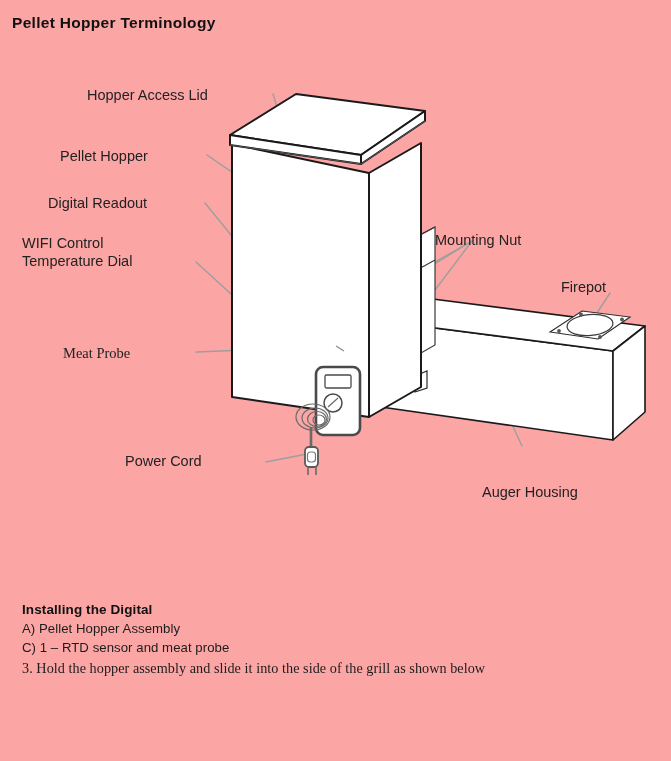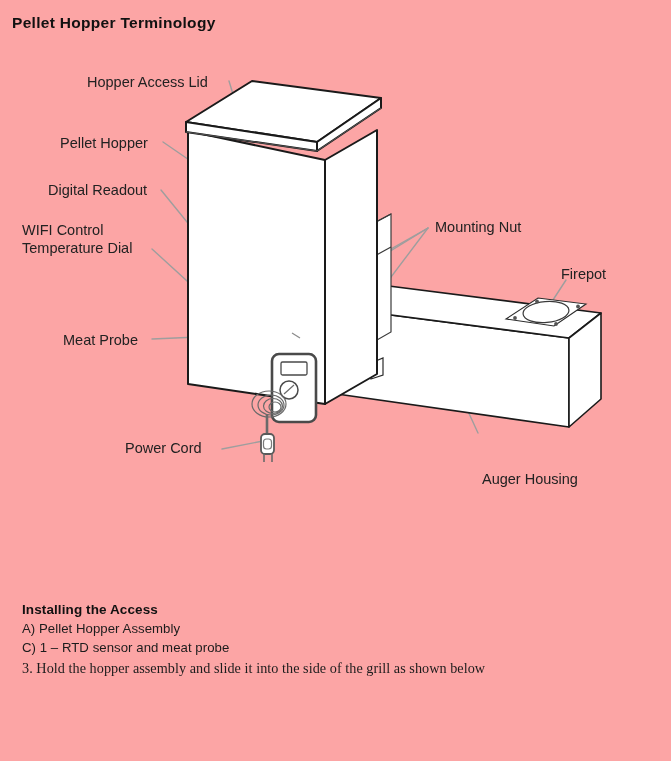--- a/index.html
+++ b/index.html
@@ -32,23 +32,24 @@
     font-weight: bold;
     letter-spacing: 0.3px;
     color: #111111;
     white-space: nowrap;
   }
 
   
   #figure {
     position: absolute;
     left: 0;
-    top: 42px;
+    top: 55px;
     width: 536px;
     height: 520px;
+    padding-left: 44px;
   }
   #figure svg {
     display: block;
     width: 671px;
     height: 520px;
   }
 
   .callout {
     position: absolute;
     font-size: 14.5px;
@@ -205,32 +206,32 @@
     <div class="callout" style="left:87px; top:32px;">Hopper Access Lid</div>
 
     <div class="callout" style="left:60px; top:93px;">Pellet Hopper</div>
 
     <div class="callout" style="left:48px; top:140px;">Digital Readout</div>
 
     <div class="callout" style="left:22px; top:180px;">WIFI Control</div>
 
     <div class="callout" style="left:22px; top:198px;">Temperature Dial</div>
 
-    <div class="callout" style="left:63px; top:290px;">Meat Probe</div>
+    <div class="callout" style="left:63px; top:290px;font-family:Liberation Serif, serif;">Meat Probe</div>
 
     <div class="callout" style="left:125px; top:398px;">Power Cord</div>
 
     <div class="callout" style="left:435px; top:177px;">Mounting Nut</div>
 
     <div class="callout" style="left:561px; top:224px;">Firepot</div>
 
     <div class="callout" style="left:482px; top:385px;margin-top:44px;">Auger Housing</div>
   </div>
 
   <div id="instructions">
-    <div class="instr-heading">Installing the Access</div>
+    <div class="instr-heading">Installing the Digital</div>
 
     <p class="instr-line">A) Pellet Hopper Assembly</p>
     <p class="instr-line">C) 1 – RTD sensor and meat probe</p>
     <p class="instr-line serif">3.  Hold the hopper assembly and slide it into the side of the grill as shown below</p>
   </div>
 
 </div>
 
 </body></html>

